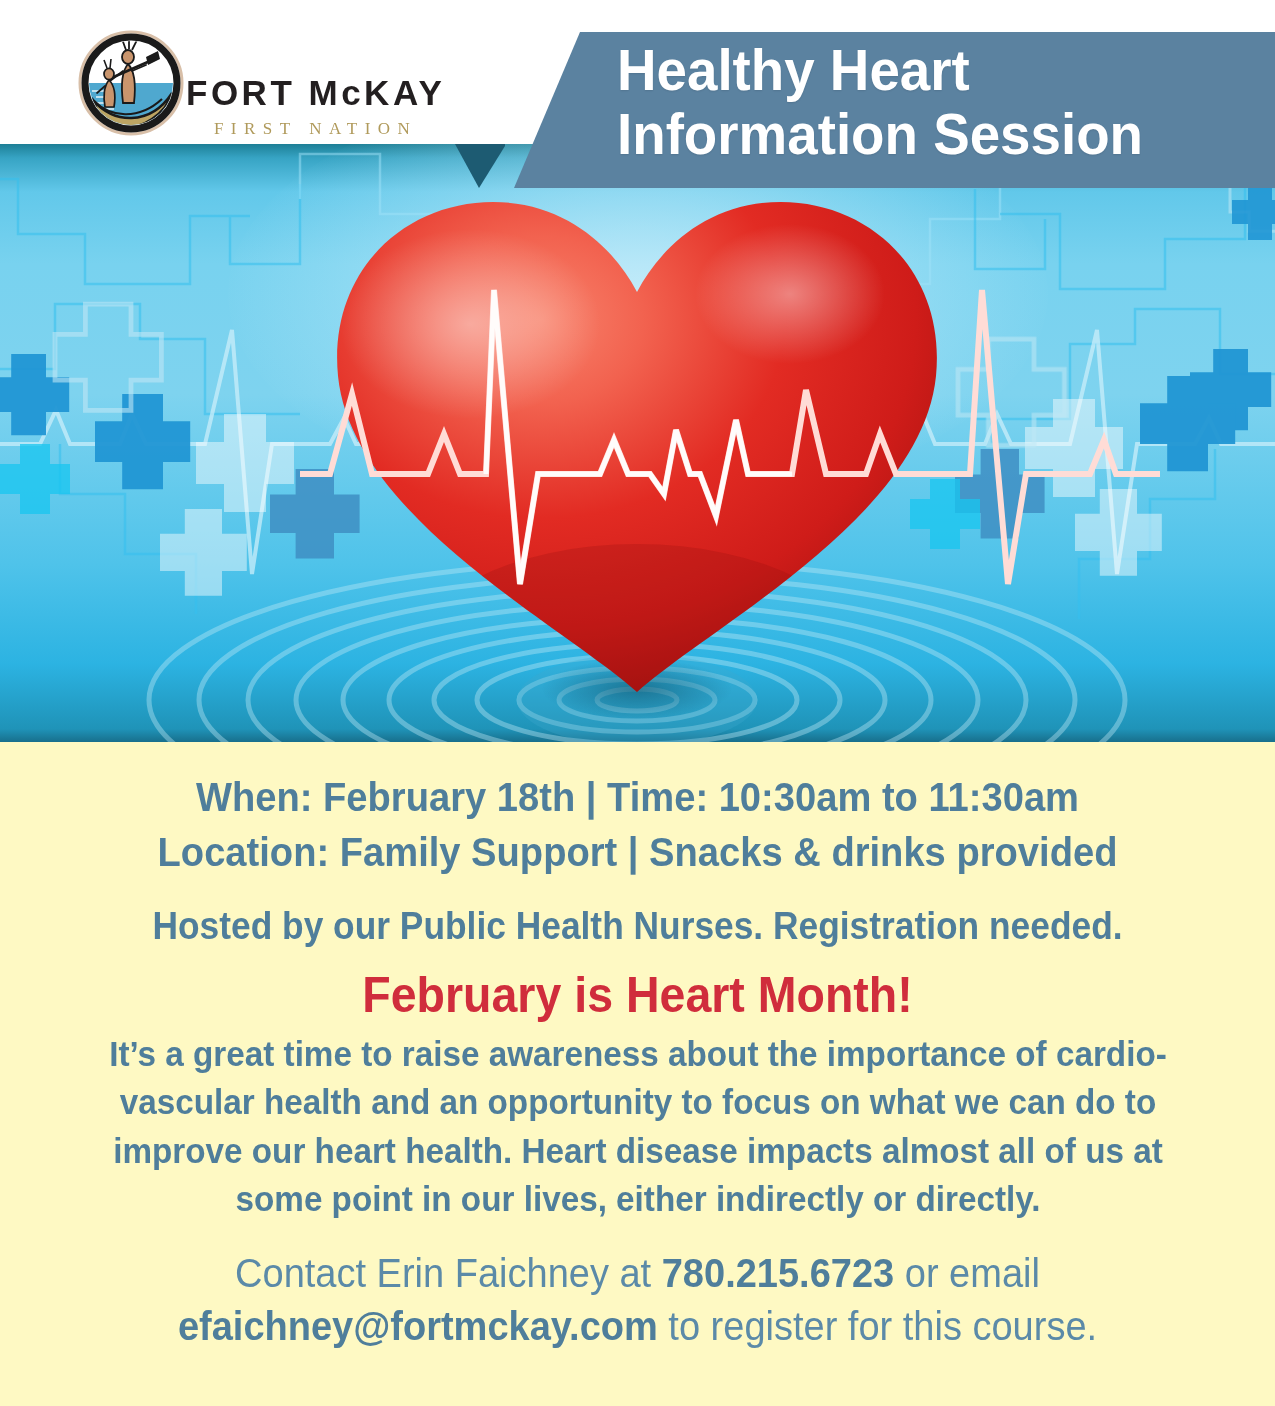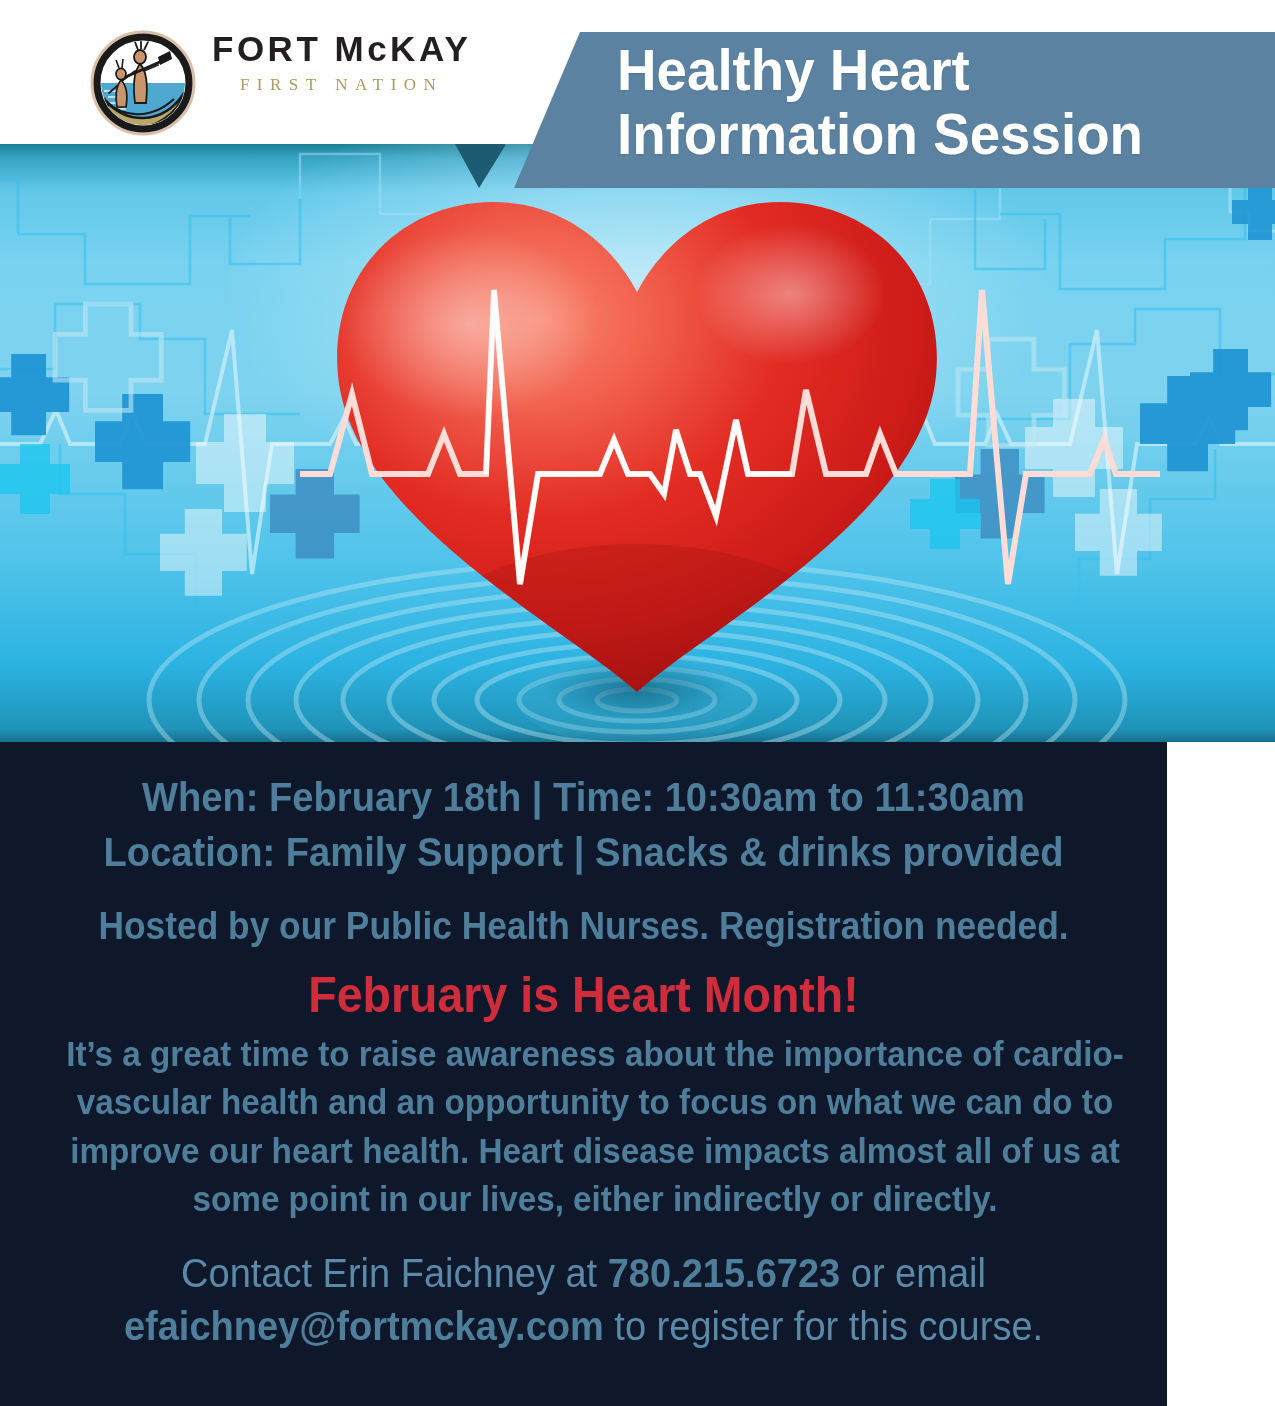--- a/index.html
+++ b/index.html
@@ -7,22 +7,22 @@
     width:1275px;height:1406px;position:relative;overflow:hidden;
     font-family:"Liberation Sans", sans-serif;
   }
 
   
   .header{
     position:absolute;left:0;top:0;width:1275px;height:144px;
     background:#ffffff;z-index:6;
   }
   .logo-wrap{
-    position:absolute;left:88px;top:27px;
-    display:flex;align-items:flex-start;gap:14px;
+    position:absolute;left:76px;top:27px;
+    display:flex;align-items:flex-end;
   }
   .logo-emblem{
     position:relative;width:110px;height:112px;flex:none;
   }
   
   .wordmark{display:flex;flex-direction:column;align-items:center;margin-top:4px;}
   .wm-main{
     font-size:35px;font-weight:700;letter-spacing:3.5px;color:#231f20;
     line-height:1;white-space:nowrap;
   }
@@ -64,22 +64,22 @@
   .hero-glow{
     position:absolute;left:50%;top:-60px;transform:translateX(-50%);
     width:820px;height:420px;border-radius:50%;
     background:radial-gradient(ellipse at center, rgba(213,241,252,.80) 0%, rgba(190,235,250,.35) 45%, rgba(190,235,250,0) 72%);
   }
   .hero svg.bg{position:absolute;left:0;top:0;width:1275px;height:598px;}
   .hero svg.heart{position:absolute;left:0;top:0;width:1275px;height:598px;}
 
   
   .content{
-    position:absolute;left:0;top:742px;width:1167px;height:664px;
-    background:#0f172a;z-index:4;text-align:center;
+    position:absolute;left:0;top:742px;width:1275px;height:664px;
+    background:#fef9c3;z-index:4;text-align:center;
   }
   .event-line{
     color:#4f7e9b;font-weight:700;font-size:41px;line-height:1.33;
     transform:scaleX(.93);transform-origin:center;
     white-space:nowrap;
   }
   .event-block{padding-top:28px;}
   .hosted{
     color:#4f7e9b;font-weight:700;font-size:38px;line-height:1.2;
     margin-top:25px;transform:scaleX(.93);transform-origin:center;

